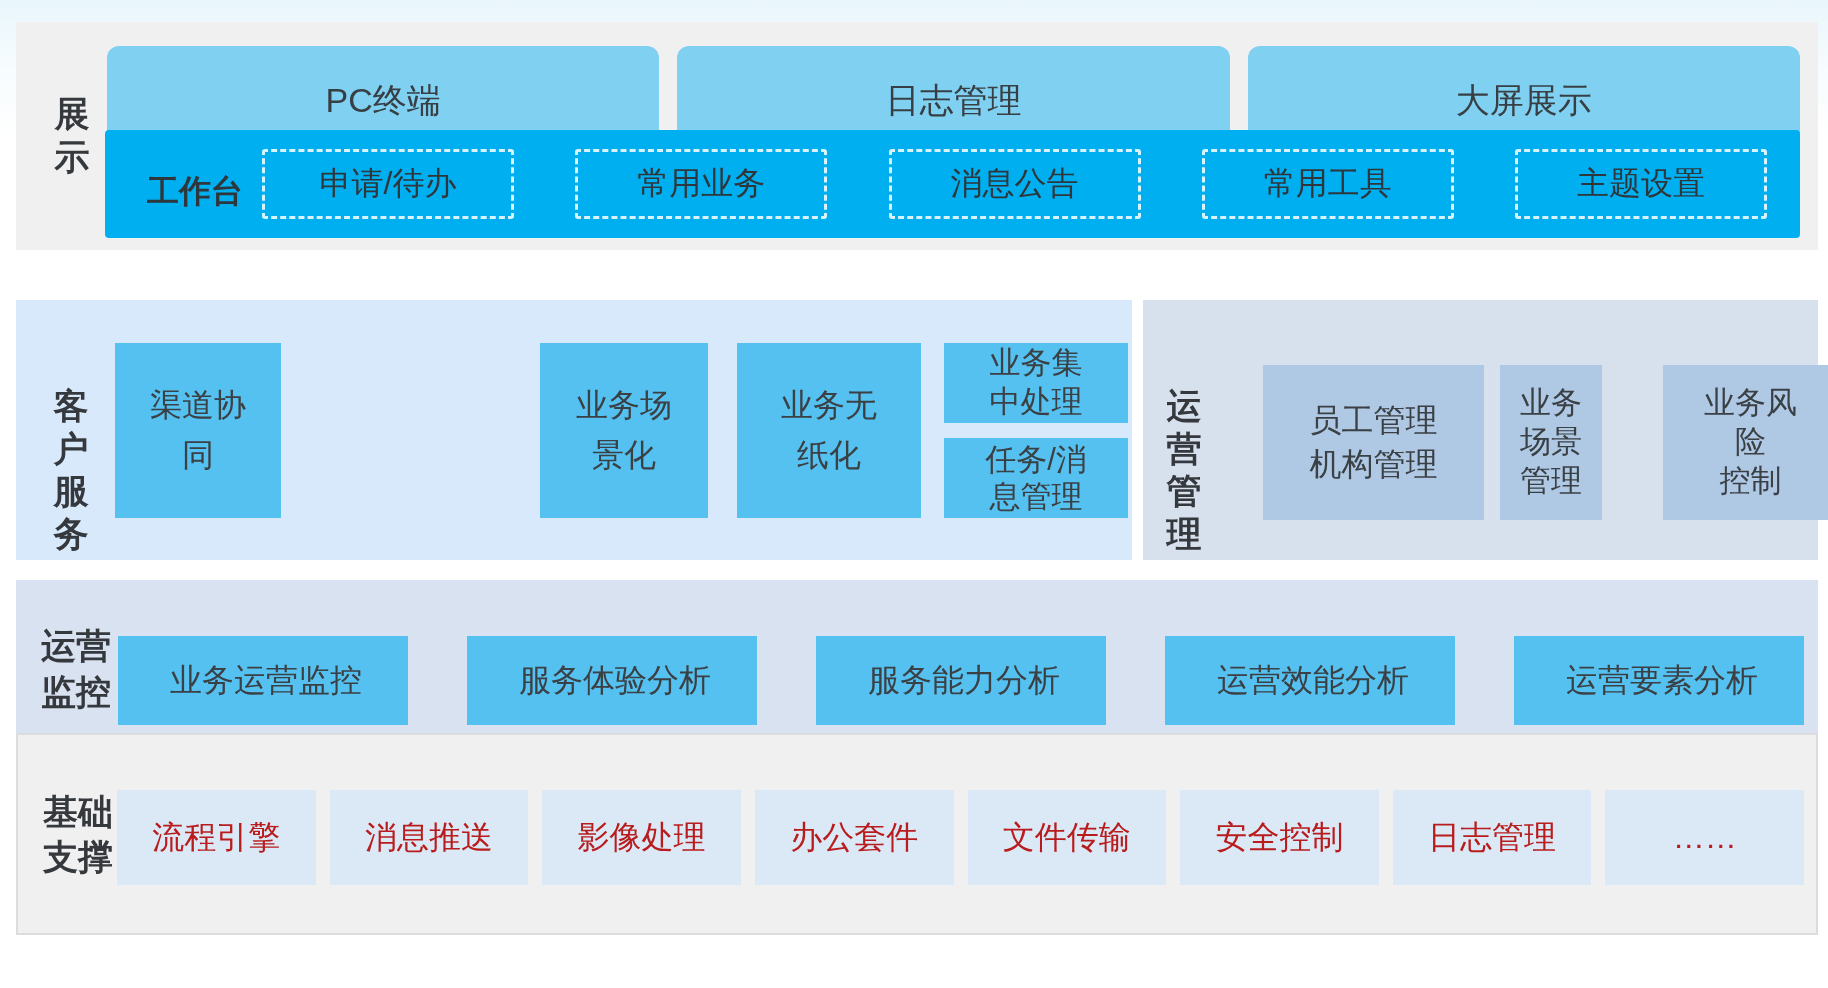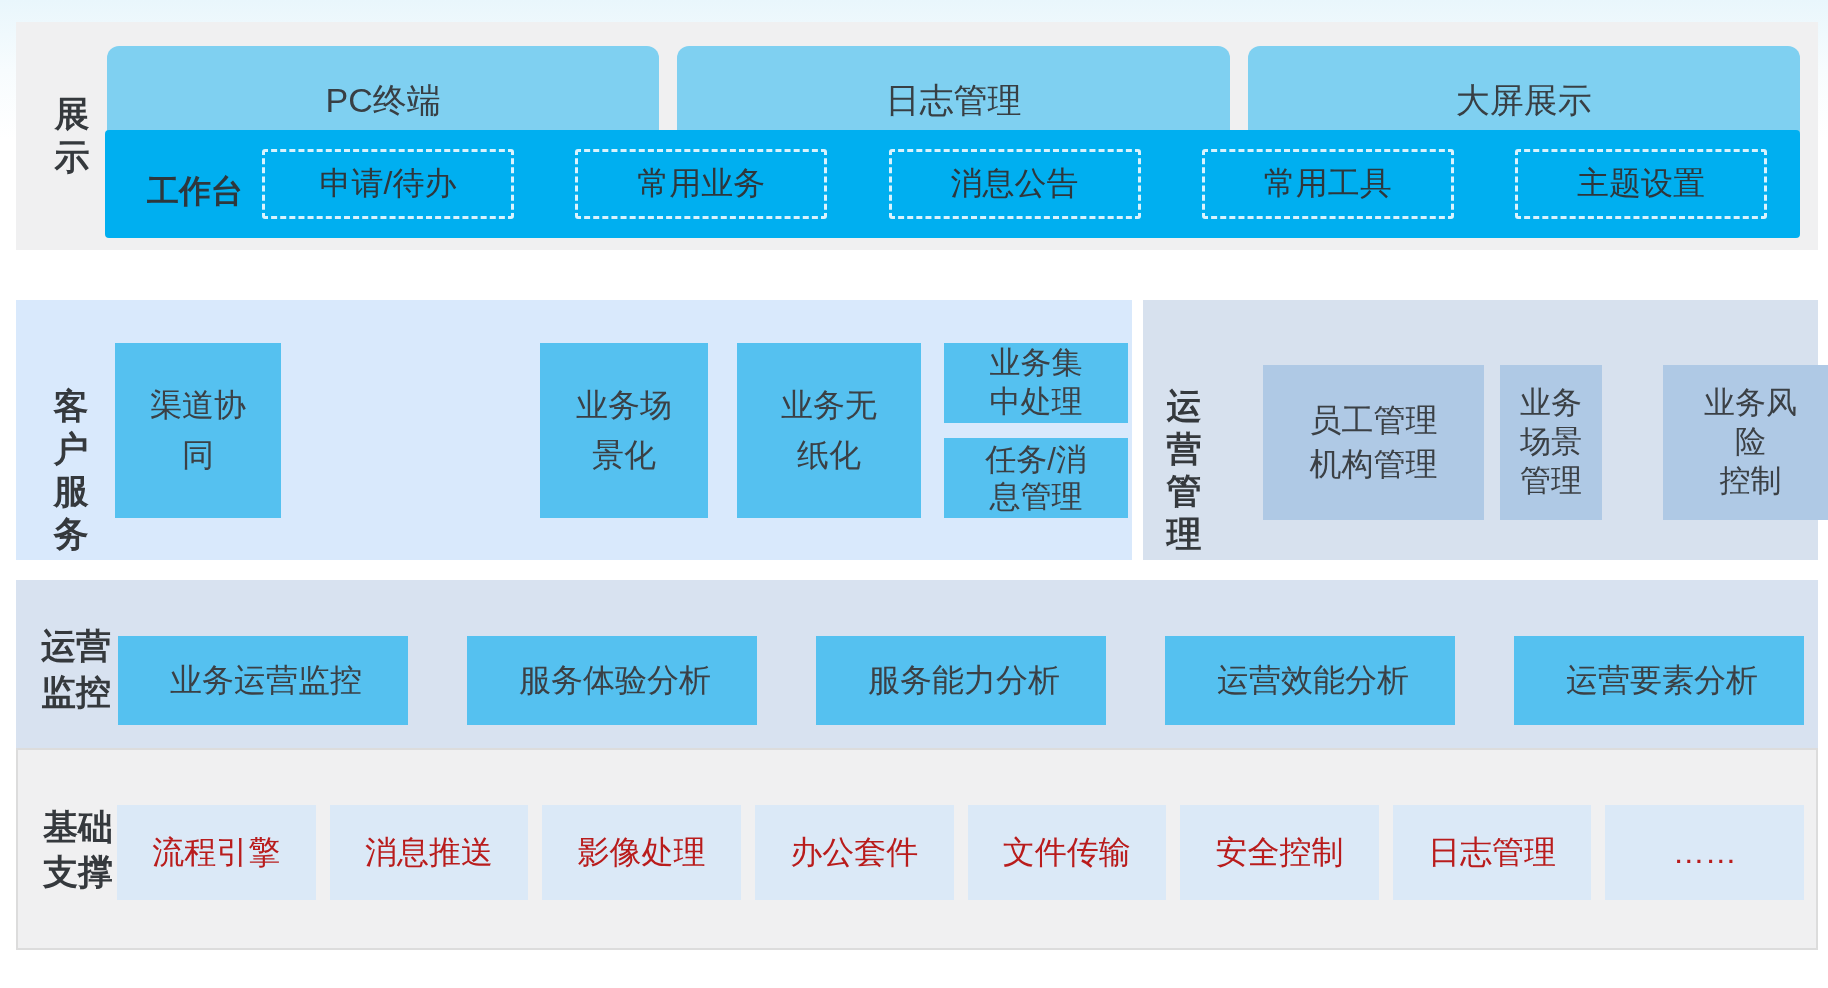--- a/index.html
+++ b/index.html
@@ -9,21 +9,21 @@
     overflow:hidden;
     background:linear-gradient(180deg,#e9f6fc 0%,#f7fcfe 70px,#ffffff 140px);
     font-family:"Liberation Sans","DejaVu Sans",sans-serif;
     color:#3b4045;
   }
   .panel{position:absolute;left:16px;width:1802px;box-sizing:border-box;}
   .panel-display{top:22px;height:228px;background:#f0f0f1;}
   .panel-cs{top:300px;width:1116px;height:260px;background:#d9e9fc;}
   .panel-om{left:1143px;top:300px;width:675px;height:260px;background:#d7e1ee;}
   .panel-monitor{top:580px;height:177px;background:#d8e2f0;}
-  .panel-foundation{top:748px;height:202px;background:#f0f0f1;border:2px solid #dcdcdc;}
+  .panel-foundation{top:733px;height:202px;background:#f0f0f1;border:2px solid #dcdcdc;}
 
   .vlabel{
     position:absolute;
     white-space:pre-line;
     font-size:35px;font-weight:700;color:#35393d;
     line-height:1.22;text-align:center;
   }
   .vlabel-display{left:20px;top:0;height:100%;width:72px;display:flex;align-items:center;justify-content:center;}
   .vlabel-cs{left:22px;top:85px;width:66px;}
   .vlabel-om{left:8px;top:85px;width:66px;}

